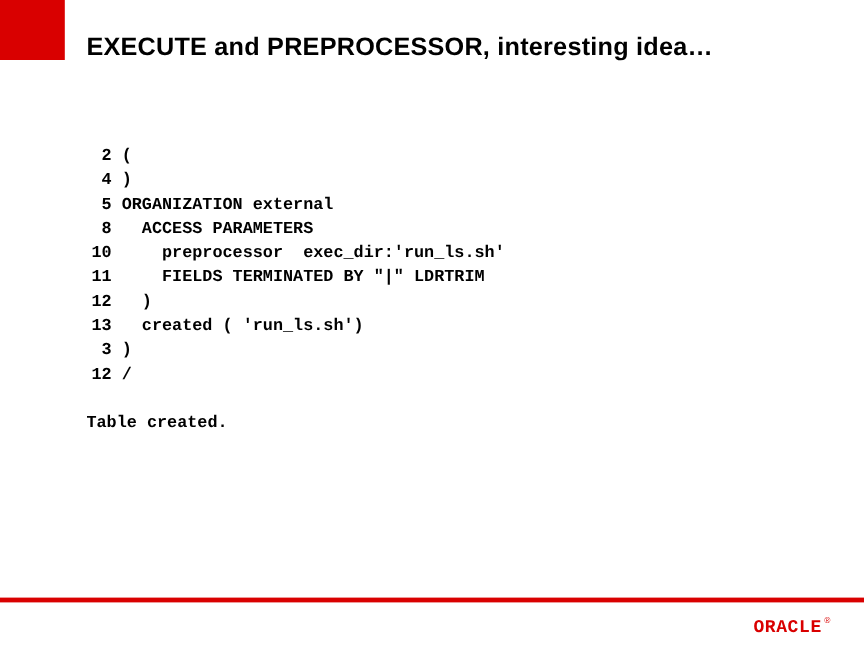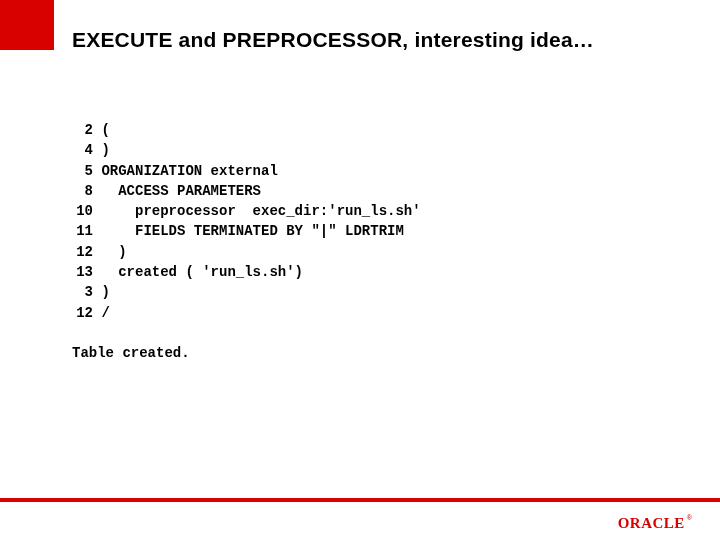--- a/index.html
+++ b/index.html
@@ -5,21 +5,21 @@
   * { margin: 0; padding: 0; box-sizing: border-box; }
   html, body { width: 720px; height: 540px; background: #fff; font-family: Arial, Helvetica, sans-serif; overflow: hidden; }
   .slide { position: relative; width: 720px; height: 540px; }
   .red-block { position: absolute; top: 0; left: 0; width: 54px; height: 50px; background: #d90000; }
   .title { position: absolute; top: 28px; left: 72px; font-size: 21px; font-weight: bold; color: #000; letter-spacing: 0.2px; }
   .code-area { position: absolute; top: 120px; left: 72px; right: 40px; font-family: "Courier New", Courier, monospace; font-size: 14px; line-height: 1.45; color: #000; font-weight: bold; }
   .code-line { white-space: pre; }
   .ln { display: inline-block; width: 2.5ch; text-align: right; margin-right: 1ch; }
   .footer-bar { position: absolute; left: 0; right: 0; bottom: 38px; height: 4px; background: #d90000; }
   .logo { position: absolute; right: 28px; bottom: 8px; display: flex; align-items: center; gap: 2px; }
-  .logo-txt { font-family: Liberation Serif, serif; font-size: 15px; font-weight: 700; letter-spacing: 0.5px; color: #d90000; margin-left: 2px; }
+  .logo-txt { font-family: Liberation Mono, monospace; font-size: 15px; font-weight: 700; letter-spacing: 0.5px; color: #d90000; margin-left: 2px; }
   .logo-reg { font-size: 7px; color: #d90000; vertical-align: top; position: relative; top: -6px; }
 </style>
 </head>
 <body>
 
 <div class="slide">
   <div class="red-block"></div>
   <h1 class="title">EXECUTE and PREPROCESSOR, interesting idea…</h1>
 
   <div class="code-area">

